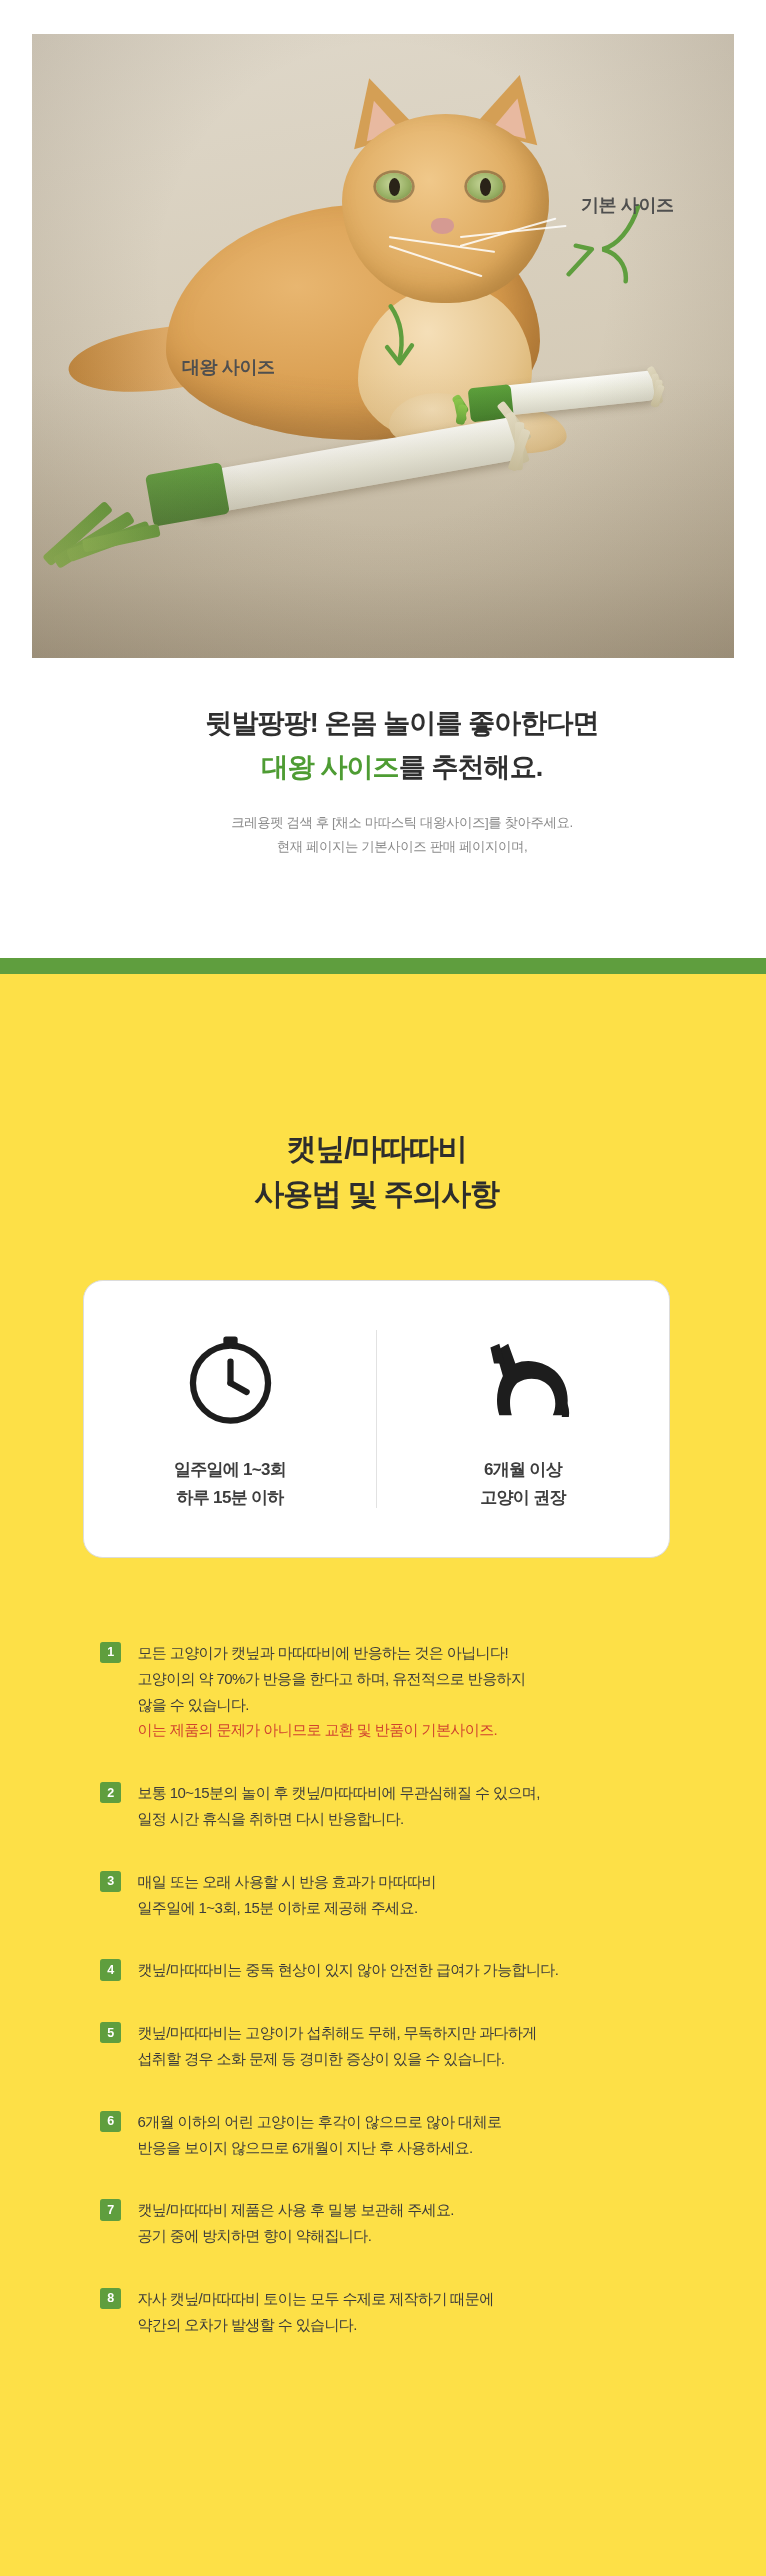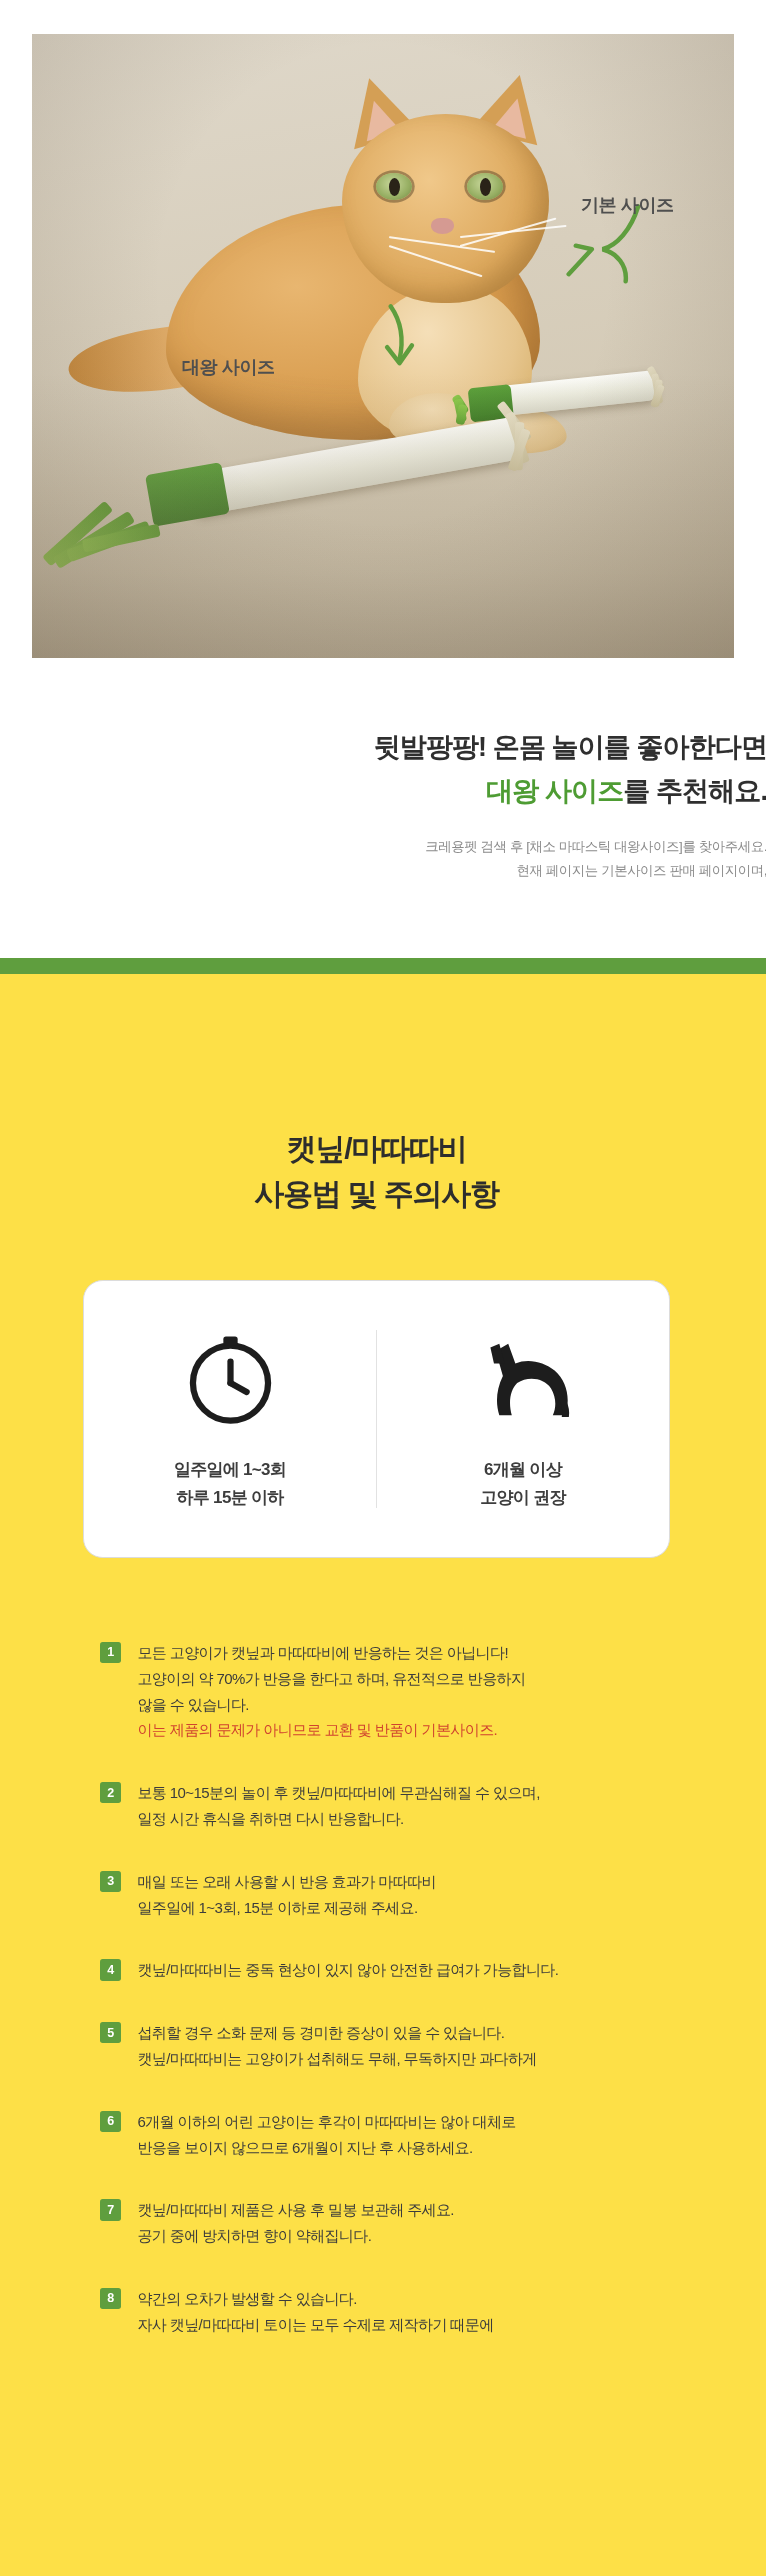--- a/index.html
+++ b/index.html
@@ -173,22 +173,22 @@
     font-weight: bold;
     color: #4f4f4f;
     font-size: 18px;
     letter-spacing: -0.4px;
   }
   .arrow-svg { position: absolute; }
 
   .hero-copy {
     position: absolute;
     left: 0; right: 0;
-    top: 728px;
-    text-align: right;
+    top: 704px;
+    text-align: center;
     padding-left: 37px;
   }
   .hero-h1 {
     font-size: 27px;
     font-weight: bold;
     color: #2f2f2f;
     letter-spacing: -0.9px;
     line-height: 1.45;
   }
   .hero-h2 {
@@ -461,46 +461,46 @@
       <div class="note-item">
         <div class="note-num">4</div>
         <div class="note-body">
           <div>캣닢/마따따비는 중독 현상이 있지 않아 안전한 급여가 가능합니다.</div>
         </div>
       </div>
 
       <div class="note-item">
         <div class="note-num">5</div>
         <div class="note-body">
+          <div>캣닢/마따따비는 고양이가 섭취해도 무해, 무독하지만 과다하게</div>
           <div>섭취할 경우 소화 문제 등 경미한 증상이 있을 수 있습니다.</div>
-          <div>캣닢/마따따비는 고양이가 섭취해도 무해, 무독하지만 과다하게</div>
         </div>
       </div>
 
       <div class="note-item">
         <div class="note-num">6</div>
         <div class="note-body">
-          <div>6개월 이하의 어린 고양이는 후각이 마따따비는 않아 대체로</div>
+          <div>6개월 이하의 어린 고양이는 후각이 않으므로 않아 대체로</div>
           <div>반응을 보이지 않으므로 6개월이 지난 후 사용하세요.</div>
         </div>
       </div>
 
       <div class="note-item">
         <div class="note-num">7</div>
         <div class="note-body">
           <div>캣닢/마따따비 제품은 사용 후 밀봉 보관해 주세요.</div>
           <div>공기 중에 방치하면 향이 약해집니다.</div>
         </div>
       </div>
 
       <div class="note-item">
         <div class="note-num">8</div>
         <div class="note-body">
+          <div>자사 캣닢/마따따비 토이는 모두 수제로 제작하기 때문에</div>
           <div>약간의 오차가 발생할 수 있습니다.</div>
-          <div>자사 캣닢/마따따비 토이는 모두 수제로 제작하기 때문에</div>
         </div>
       </div>
 
     </div>
 
     <div class="bottom-pad"></div>
   </div>
 
 </div>
 

